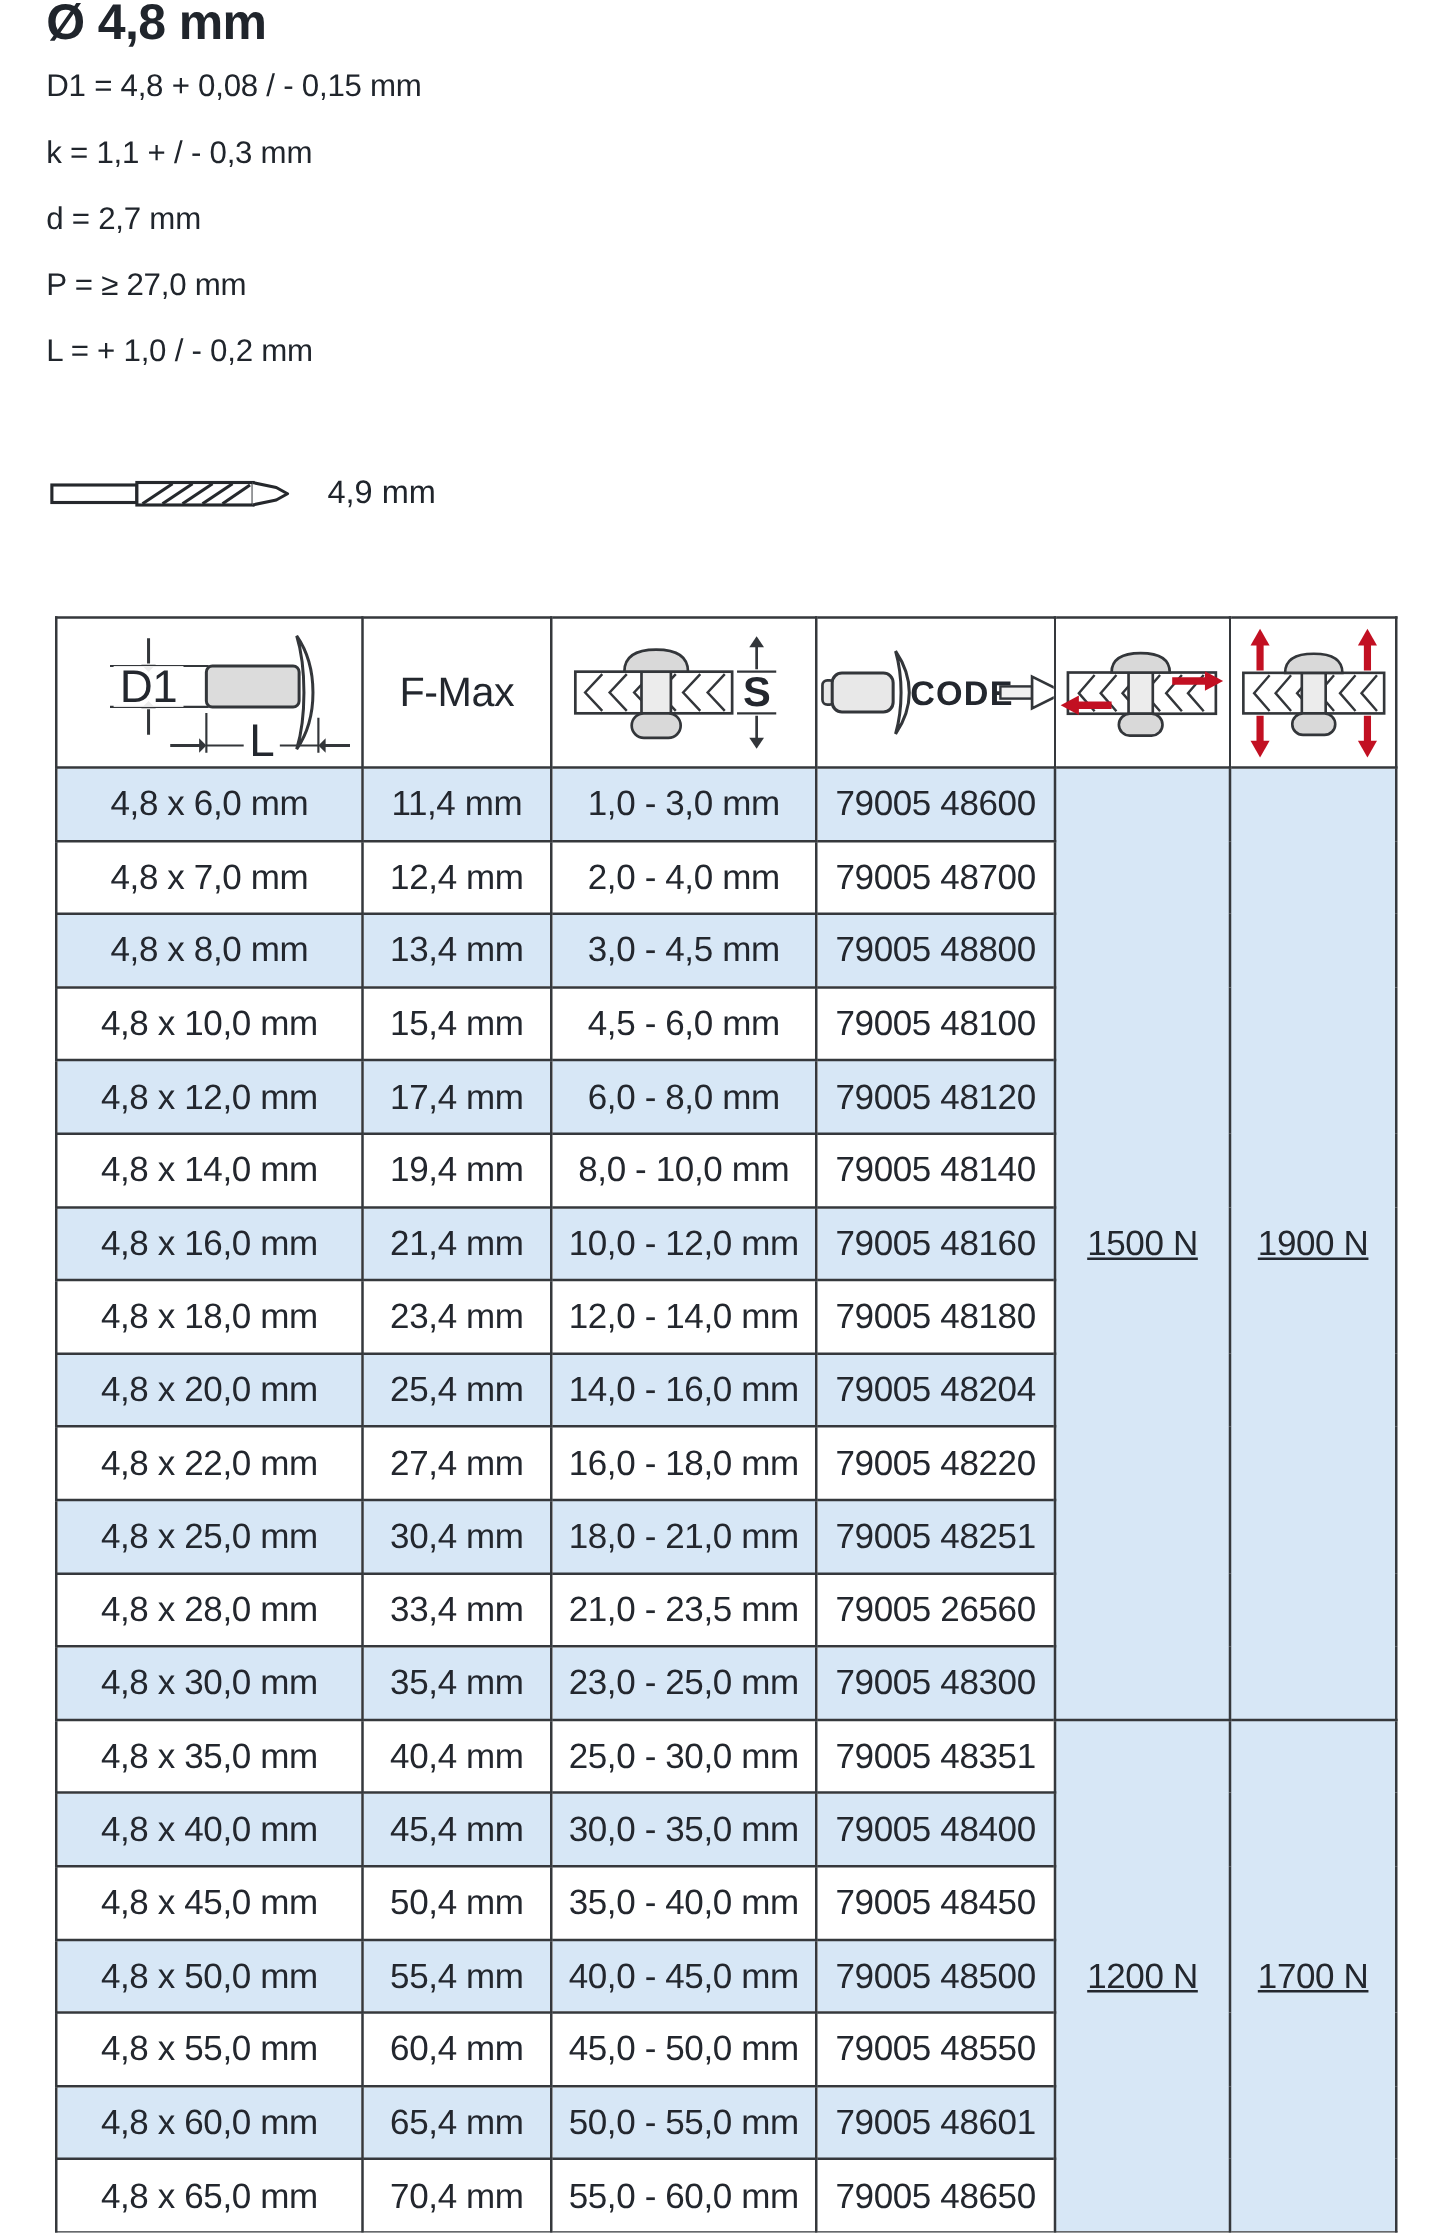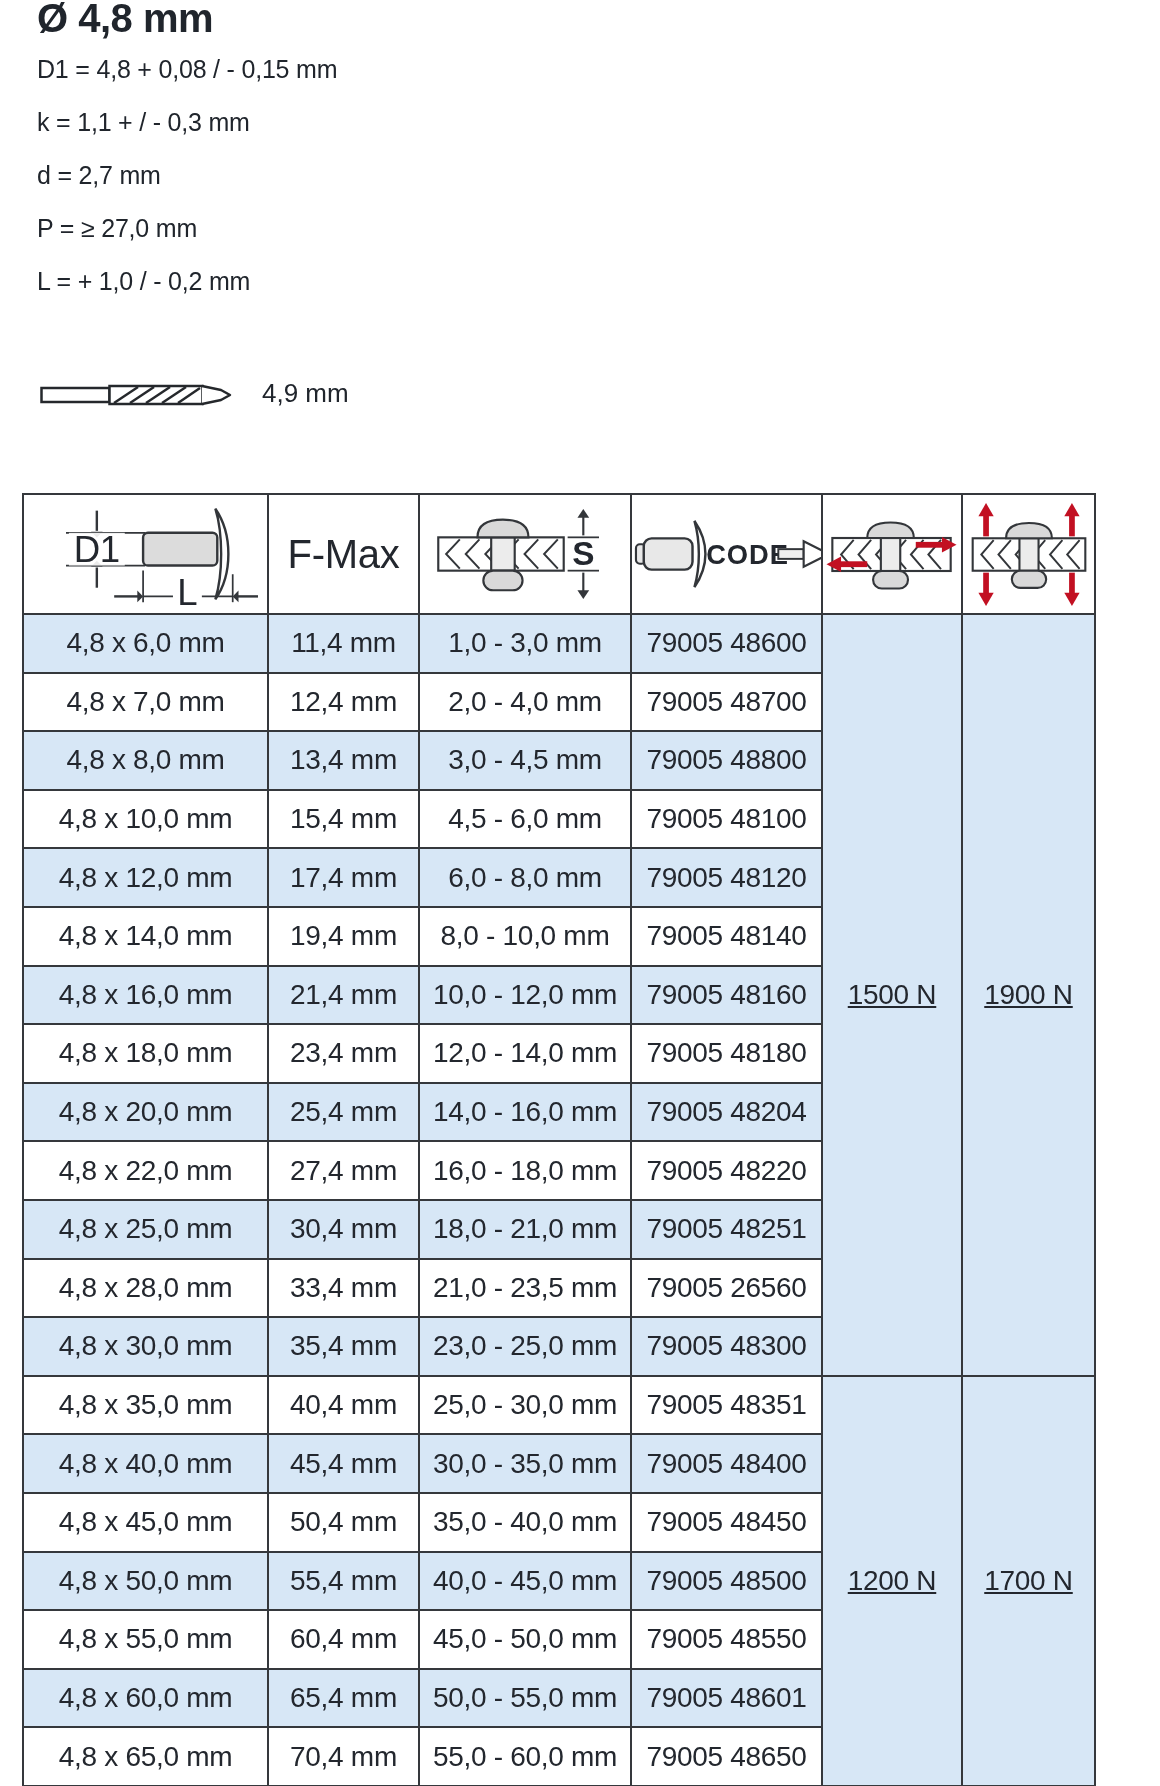--- a/index.html
+++ b/index.html
@@ -10,34 +10,34 @@
   .title{
     position:absolute;left:37px;top:-4px;font-size:40px;font-weight:bold;
     letter-spacing:-0.5px;color:#20252c;white-space:nowrap;
   }
   .specs{position:absolute;left:37px;top:43px;}
   .spec-line{height:53px;line-height:53px;font-size:25px;letter-spacing:-0.2px;white-space:nowrap;}
   .drill-row{position:absolute;left:40px;top:378px;height:30px;}
   .drill-svg{position:absolute;left:0;top:4px;}
   .drill-label{position:absolute;left:222px;top:0;font-size:26px;line-height:30px;white-space:nowrap;}
 
-  .table-wrap{position:absolute;left:22px;top:493px;width:908px;}
+  .table-wrap{position:absolute;left:44px;top:493px;width:908px;}
   table{border-collapse:collapse;table-layout:fixed;width:1072px;}
   th,td{
     border:2px solid #35383c;text-align:center;vertical-align:middle;
     padding:0;font-size:28px;font-weight:normal;letter-spacing:-0.3px;
     color:#23272e;overflow:hidden;
   }
   thead tr{height:120px;}
   tbody tr{height:58.6px;}
   thead th{background:#ffffff;position:relative;}
   #spec-table tbody tr:nth-child(odd) td{background:#d7e7f6;}
   #spec-table tbody tr:nth-child(even) td{background:#ffffff;}
   #spec-table td.merge{background:#d7e7f6 !important;text-decoration:underline;}
-  .hdr-fmax{font-size:40px;letter-spacing:-0.3px;margin-top:20px;}
+  .hdr-fmax{font-size:33px;letter-spacing:-0.3px;margin-top:20px;}
   .hdr-icon{display:block;margin:0 auto;}
   svg text{font-family:"Liberation Sans", sans-serif;}
 </style>
 </head>
 <body>
 
 <div class="title">Ø 4,8 mm</div>
 
 <div class="specs">
   <div class="spec-line">D1 = 4,8 + 0,08 / - 0,15 mm</div>

